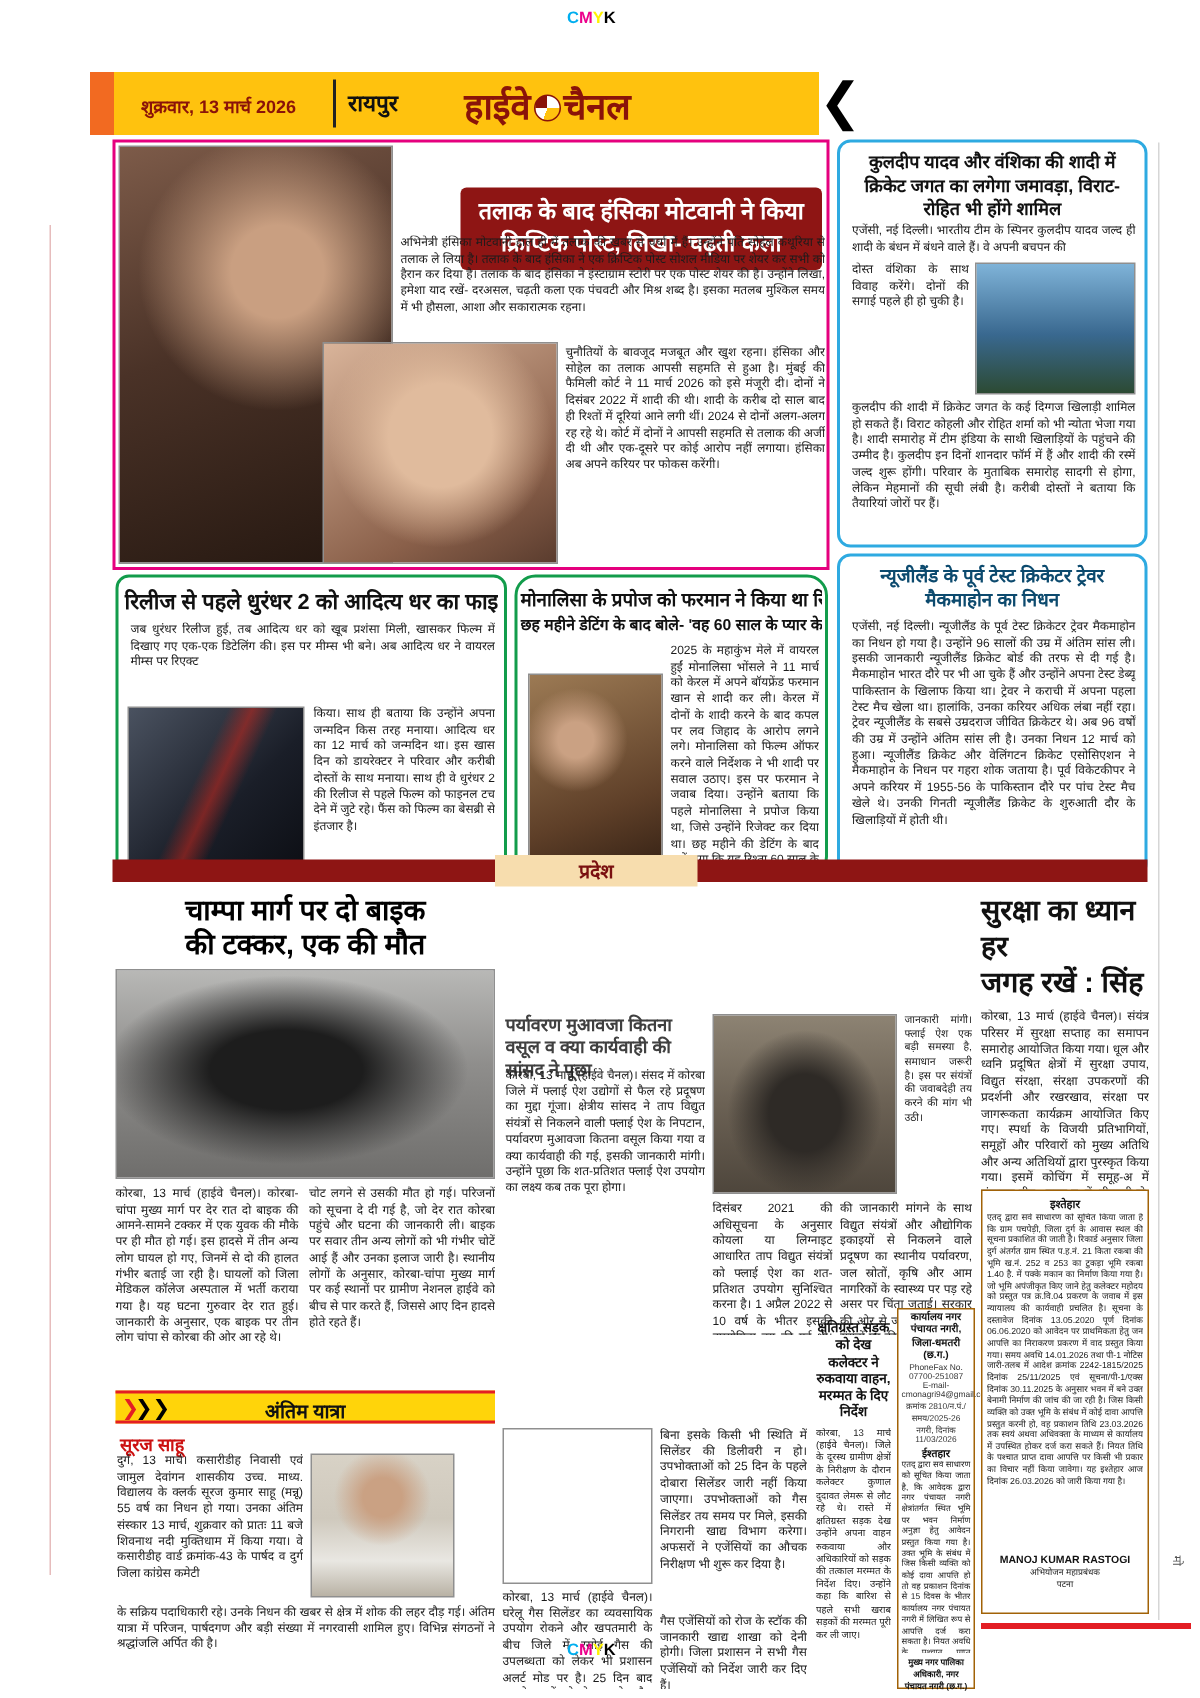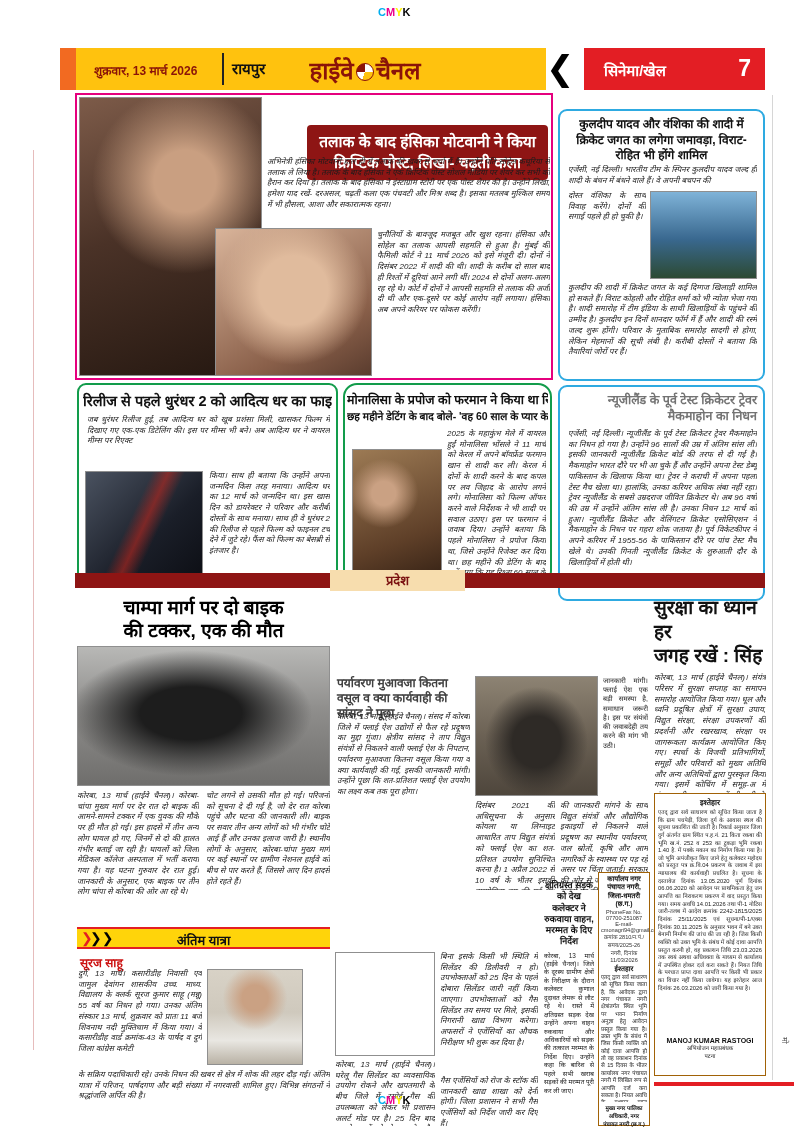--- a/index.html
+++ b/index.html
@@ -1,31 +1,31 @@
 <!DOCTYPE html>
 <html lang="hi"><head>
 <meta charset="utf-8">
 <style>
   html,body{margin:0;padding:0;background:#ffffff;
     font-family:"Liberation Sans","DejaVu Sans",sans-serif;}
   #page{position:relative;width:800px;height:1132px;background:#fff;overflow:hidden;}
   .abs{position:absolute;box-sizing:border-box;}
-  .jt{font-size:8px;line-height:1.34;text-align:justify;color:#1c1c1c;overflow:hidden;font-style:italic;}
+  .jt{font-size:8px;line-height:1.34;text-align:justify;color:#1c1c1c;overflow:hidden;}
   .tiny{font-size:6.4px;line-height:1.32;text-align:justify;color:#222;overflow:hidden;}
   .b{font-weight:bold;}
   .ctr{text-align:center;}
   .photo{border:1px solid #8f8f8f;}
   
   .yellowband{background:#ffc20e;}
   .redband{background:#e31e24;}
   .orangeblk{background:#f26a21;}
   .maroon{color:#8a1309;}
   
   .box-pink{border:2px solid #e5007e;background:#fff;}
-  .box-blue{border:2px solid #2eaae1;border-radius:9px;background:#fff;margin-top:16px;}
+  .box-blue{border:2px solid #2eaae1;border-radius:9px;background:#fff;}
   .box-green{border:2px solid #129c4b;border-radius:9px;background:#fff;}
   .hl-box-maroon{background:#8e1514;border-radius:4px;color:#fff;}
   
   .ph-hansika{background:
      radial-gradient(circle at 58% 30%, #c99f81 0 14%, rgba(0,0,0,0) 42%),
      linear-gradient(160deg,#7d5b49 0%,#4a3227 45%,#241710 100%);}
   .ph-hansika-inset{background:
      radial-gradient(circle at 50% 42%, #e0bb9d 0 30%, rgba(0,0,0,0) 65%),
      linear-gradient(150deg,#d9b49a,#8a604a 70%,#5a3c2e);}
   .ph-kuldeep{background:linear-gradient(180deg,#7fb3d8 0%,#39688f 55%,#2c4a33 100%);}
@@ -63,45 +63,41 @@
 
   <div class="abs orangeblk" style="left:60px;top:48px;width:16px;height:42px;"></div>
   <div class="abs yellowband" style="left:76px;top:48px;width:470px;height:42px;"></div>
   <div class="abs b maroon" style="left:94px;top:62px;width:125px;font-size:12px;">शुक्रवार, 13 मार्च 2026</div>
   <div class="abs" style="left:222px;top:53px;width:1.5px;height:32px;background:#222;"></div>
   <div class="abs b" style="left:232px;top:58px;width:70px;font-size:15px;color:#111;">रायपुर</div>
   <div class="abs b maroon" style="left:270px;top:53px;width:190px;font-size:24px;text-align:center;white-space:nowrap;">
     <span>हाईवे</span><span class="abs" style="position:static;display:inline-block;width:18px;height:18px;margin:0 2px -2px 2px;border-radius:50%;background:conic-gradient(#fff 0 90deg,#ffc20e 90deg 200deg,#fff 200deg 270deg,#8a1309 270deg 360deg);border:1px solid #8a1309;"></span><span>चैनल</span>
   </div>
   <div class="abs chevron" style="left:546px;top:47px;font-size:34px;line-height:42px;">❮</div>
-  <div class="abs redband" style="left:584px;top:48px;width:181px;height:42px;">
-    <span class="abs b" style="left:20px;top:12px;font-size:15px;color:#fff;">सिनेमा/खेल</span>
-    <span class="abs b" style="right:14px;top:7px;font-size:23px;color:#fff;">7</span>
-  </div>
 
   <div class="abs box-pink" style="left:75px;top:93px;width:478px;height:287px;">
     <div class="abs hl-box-maroon ctr" style="left:230px;top:3px;right:3px;height:55px;display:flex;align-items:center;justify-content:center;padding:0 6px;margin-top:27px;">
       <span class="b" style="font-size:15.5px;line-height:1.3;">तलाक के बाद हंसिका मोटवानी ने किया क्रिप्टिक पोस्ट, लिखा- चढ़ती कला</span>
     </div>
     <div class="abs photo ph-hansika" style="left:2px;top:2px;width:183px;height:279px;"></div>
     <div class="abs jt" style="left:190px;top:62px;width:283px;height:69px;">अभिनेत्री हंसिका मोटवानी हाल ही में तलाक की खबर से चर्चा में हैं। उन्होंने पति सोहेल कथूरिया से तलाक ले लिया है। तलाक के बाद हंसिका ने एक क्रिप्टिक पोस्ट सोशल मीडिया पर शेयर कर सभी को हैरान कर दिया है। तलाक के बाद हंसिका ने इंस्टाग्राम स्टोरी पर एक पोस्ट शेयर की है। उन्होंने लिखा, हमेशा याद रखें- दरअसल, चढ़ती कला एक पंचवटी और मिश्र शब्द है। इसका मतलब मुश्किल समय में भी हौसला, आशा और सकारात्मक रहना।</div>
     <div class="abs photo ph-hansika-inset" style="left:138px;top:133px;width:157px;height:148px;"></div>
     <div class="abs jt" style="left:300px;top:135px;width:173px;height:144px;">चुनौतियों के बावजूद मजबूत और खुश रहना। हंसिका और सोहेल का तलाक आपसी सहमति से हुआ है। मुंबई की फैमिली कोर्ट ने 11 मार्च 2026 को इसे मंजूरी दी। दोनों ने दिसंबर 2022 में शादी की थी। शादी के करीब दो साल बाद ही रिश्तों में दूरियां आने लगी थीं। 2024 से दोनों अलग-अलग रह रहे थे। कोर्ट में दोनों ने आपसी सहमति से तलाक की अर्जी दी थी और एक-दूसरे पर कोई आरोप नहीं लगाया। हंसिका अब अपने करियर पर फोकस करेंगी।</div>
   </div>
 
   <div class="abs box-blue" style="left:558px;top:93px;width:207px;height:272px;">
     <div class="abs b ctr" style="left:6px;top:6px;right:6px;font-size:12px;line-height:1.3;color:#111;">कुलदीप यादव और वंशिका की शादी में क्रिकेट जगत का लगेगा जमावड़ा, विराट-रोहित भी होंगे शामिल</div>
     <div class="abs jt" style="left:8px;top:54px;width:189px;height:24px;">एजेंसी, नई दिल्ली। भारतीय टीम के स्पिनर कुलदीप यादव जल्द ही शादी के बंधन में बंधने वाले हैं। वे अपनी बचपन की</div>
     <div class="abs jt" style="left:8px;top:80px;width:78px;height:88px;">दोस्त वंशिका के साथ विवाह करेंगे। दोनों की सगाई पहले ही हो चुकी है।</div>
     <div class="abs photo ph-kuldeep" style="left:90px;top:80px;width:107px;height:88px;"></div>
     <div class="abs jt" style="left:8px;top:172px;width:189px;height:92px;">कुलदीप की शादी में क्रिकेट जगत के कई दिग्गज खिलाड़ी शामिल हो सकते हैं। विराट कोहली और रोहित शर्मा को भी न्योता भेजा गया है। शादी समारोह में टीम इंडिया के साथी खिलाड़ियों के पहुंचने की उम्मीद है। कुलदीप इन दिनों शानदार फॉर्म में हैं और शादी की रस्में जल्द शुरू होंगी। परिवार के मुताबिक समारोह सादगी से होगा, लेकिन मेहमानों की सूची लंबी है। करीबी दोस्तों ने बताया कि तैयारियां जोरों पर हैं।</div>
   </div>
 
   <div class="abs box-blue" style="left:558px;top:369px;width:207px;height:216px;">
-    <div class="abs b ctr" style="left:6px;top:5px;right:6px;font-size:12.5px;line-height:1.3;color:#737373;text-align:right;">न्यूजीलैंड के पूर्व टेस्ट क्रिकेटर ट्रेवर मैकमाहोन का निधन</div>
+    <div class="abs b ctr" style="left:6px;top:5px;right:6px;font-size:12.5px;line-height:1.3;color:#0c4a6e;">न्यूजीलैंड के पूर्व टेस्ट क्रिकेटर ट्रेवर मैकमाहोन का निधन</div>
     <div class="abs jt" style="left:8px;top:42px;width:189px;height:166px;">एजेंसी, नई दिल्ली। न्यूजीलैंड के पूर्व टेस्ट क्रिकेटर ट्रेवर मैकमाहोन का निधन हो गया है। उन्होंने 96 सालों की उम्र में अंतिम सांस ली। इसकी जानकारी न्यूजीलैंड क्रिकेट बोर्ड की तरफ से दी गई है। मैकमाहोन भारत दौरे पर भी आ चुके हैं और उन्होंने अपना टेस्ट डेब्यू पाकिस्तान के खिलाफ किया था। ट्रेवर ने कराची में अपना पहला टेस्ट मैच खेला था। हालांकि, उनका करियर अधिक लंबा नहीं रहा। ट्रेवर न्यूजीलैंड के सबसे उम्रदराज जीवित क्रिकेटर थे। अब 96 वर्षों की उम्र में उन्होंने अंतिम सांस ली है। उनका निधन 12 मार्च को हुआ। न्यूजीलैंड क्रिकेट और वेलिंगटन क्रिकेट एसोसिएशन ने मैकमाहोन के निधन पर गहरा शोक जताया है। पूर्व विकेटकीपर ने अपने करियर में 1955-56 के पाकिस्तान दौरे पर पांच टेस्ट मैच खेले थे। उनकी गिनती न्यूजीलैंड क्रिकेट के शुरुआती दौर के खिलाड़ियों में होती थी।</div>
   </div>
 
   <div class="abs box-green" style="left:77px;top:383px;width:261px;height:202px;">
     <div class="abs b ctr" style="left:4px;top:5px;right:4px;font-size:14.5px;white-space:nowrap;overflow:hidden;color:#111;">रिलीज से पहले धुरंधर 2 को आदित्य धर का फाइल टच</div>
     <div class="abs jt" style="left:8px;top:30px;width:243px;height:52px;">जब धुरंधर रिलीज हुई, तब आदित्य धर को खूब प्रशंसा मिली, खासकर फिल्म में दिखाए गए एक-एक डिटेलिंग की। इस पर मीम्स भी बने। अब आदित्य धर ने वायरल मीम्स पर रिएक्ट</div>
     <div class="abs photo ph-poster" style="left:6px;top:86px;width:118px;height:108px;"></div>
     <div class="abs jt" style="left:130px;top:86px;width:121px;height:108px;">किया। साथ ही बताया कि उन्होंने अपना जन्मदिन किस तरह मनाया। आदित्य धर का 12 मार्च को जन्मदिन था। इस खास दिन को डायरेक्टर ने परिवार और करीबी दोस्तों के साथ मनाया। साथ ही वे धुरंधर 2 की रिलीज से पहले फिल्म को फाइनल टच देने में जुटे रहे। फैंस को फिल्म का बेसब्री से इंतजार है।</div>
   </div>
 

